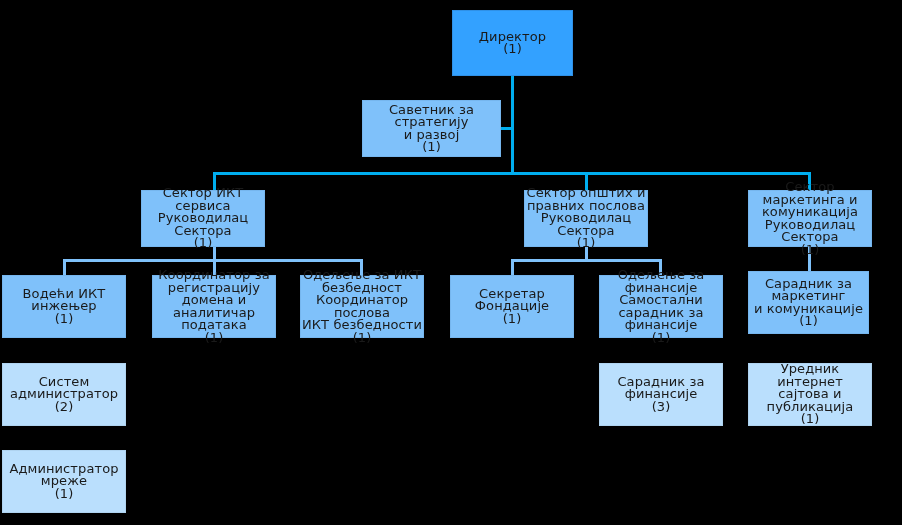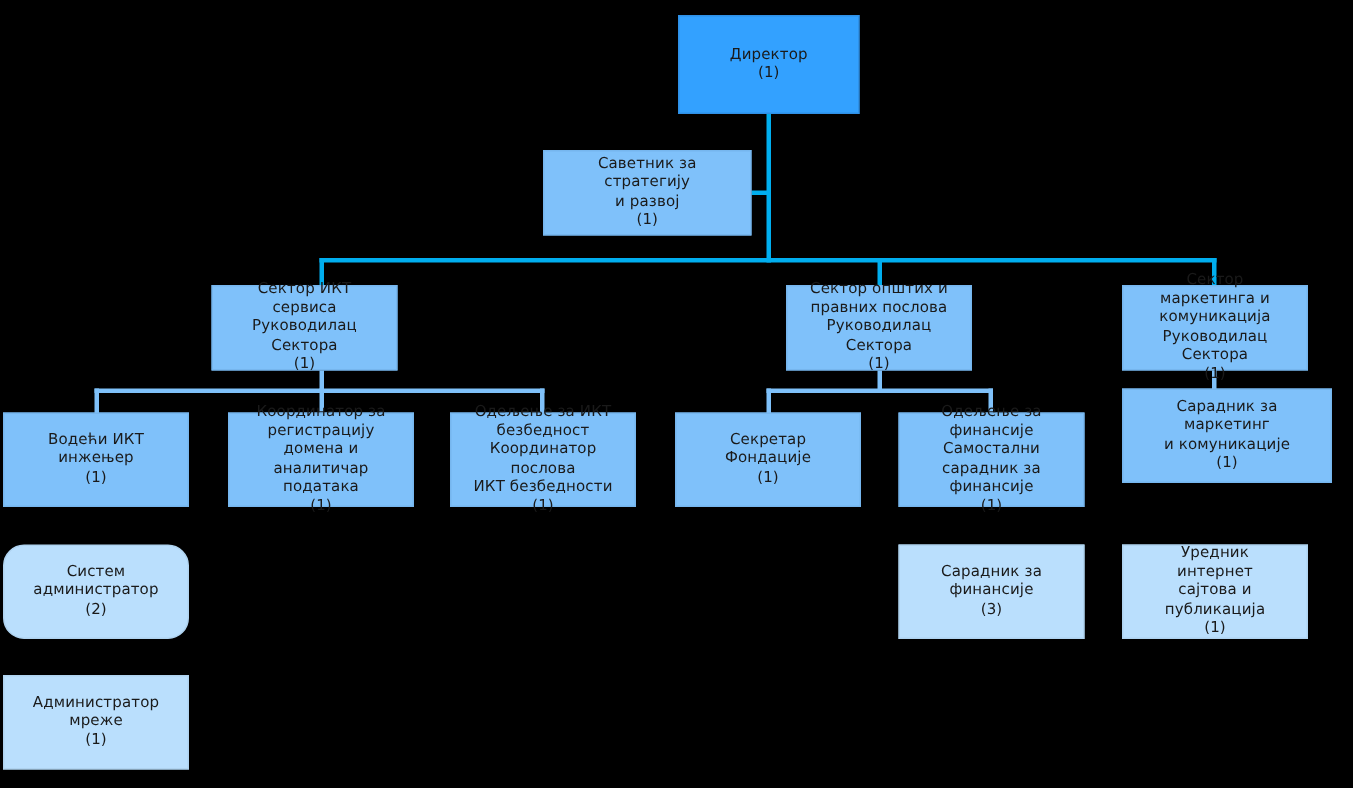--- a/index.html
+++ b/index.html
@@ -16,24 +16,24 @@
     overflow: hidden;
   }
   .node {
     position: absolute;
     box-sizing: border-box;
     display: flex;
     align-items: center;
     justify-content: center;
     text-align: center;
     color: #1a1a1a;
-    font-size: 10px;
+    font-size: 13px;
     line-height: 12.5px;
     letter-spacing: 0.1px;
-    padding: 2px 12px;
+    padding: 2px 0;
     z-index: 3;
     white-space: pre-line;
   }
   .node.level0 {
     background: #33a1ff;
     border: 1px solid #2f90e6;
   }
   .node.level1 {
     background: #7fc1fa;
     border: 1px solid #76b6ee;
@@ -117,25 +117,25 @@
 (1)</div>
 
   <div class="node level2" style="left:450px; top:275px; width:124px; height:63px;">Секретар Фондације
 (1)</div>
 
   <div class="node level2" style="left:599px; top:275px; width:124px; height:63px;">Одељење за финансије
 Самостални сарадник за
 финансије
 (1)</div>
 
-  <div class="node level2" style="left:748px; top:259px; width:140px; height:63px;">Сарадник за маркетинг
+  <div class="node level2" style="left:748px; top:271px; width:121px; height:63px;">Сарадник за маркетинг
 и комуникације
 (1)</div>
 
-  <div class="node level3" style="left:2px; top:363px; width:124px; height:63px;border-radius:14px;">Систем администратор
+  <div class="node level3" style="left:2px; top:363px; width:124px; height:63px;">Систем администратор
 (2)</div>
 
 
   <div class="node level3" style="left:599px; top:363px; width:124px; height:63px;">Сарадник за финансије
 (3)</div>
 
   <div class="node level3" style="left:748px; top:363px; width:124px; height:63px;">Уредник интернет
 сајтова и публикација
 (1)</div>
 

